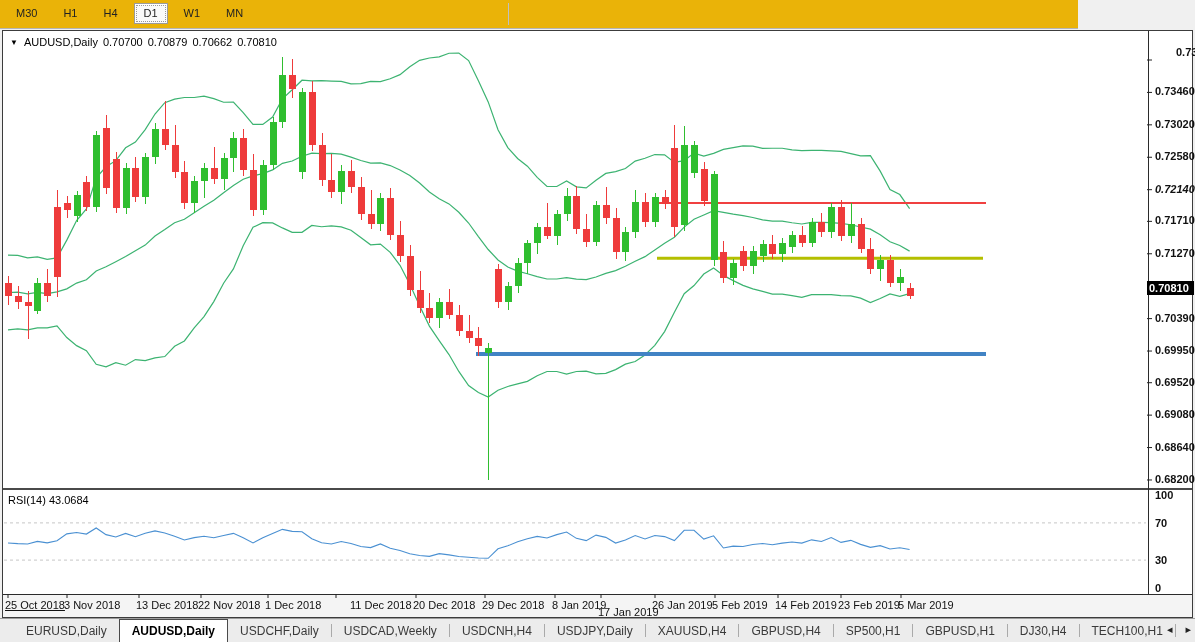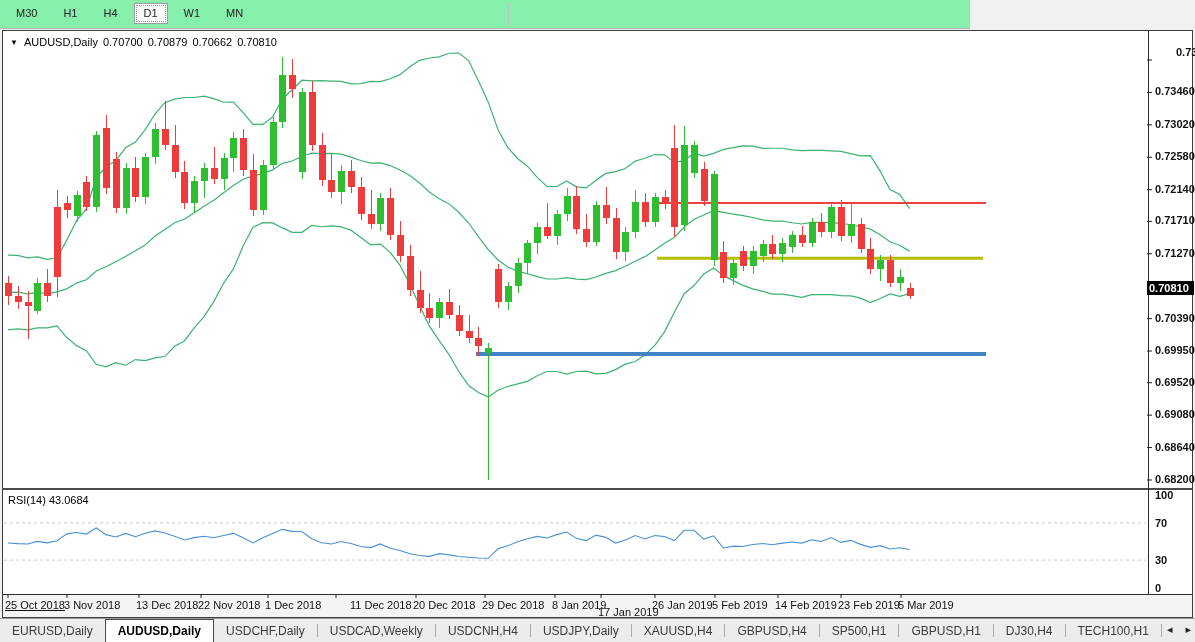--- a/index.html
+++ b/index.html
@@ -1,19 +1,19 @@
 <!DOCTYPE html>
 <html><head>
 <meta charset="utf-8">
 <style>
   * { margin:0; padding:0; box-sizing:border-box; }
   html,body { width:1195px; height:642px; font-family:"Liberation Sans", sans-serif; background:#f0f0f0; overflow:hidden; position:relative; }
 
   
-  #toolbar { position:absolute; left:0; top:0; width:970px; height:29px; background:#86efac; border-bottom:1px solid #b5b5b5; }
+  #toolbar { position:absolute; left:0; top:0; width:1078px; height:29px; background:#eab308; border-bottom:1px solid #b5b5b5; }
   .tf-btn { position:relative; display:inline-block; margin:3px 0 0 6px; padding:3px 9px 4px 9px; font-size:11px; color:#222; border:1px solid transparent; cursor:default; }
   .tf-btn.active { background:#fafafa; border:1px solid #9a9a9a; box-shadow:inset 1px 1px 0 #fff; outline:1px dotted #999; outline-offset:-3px; }
   .tf-sep { position:absolute; left:508px; top:3px; width:1px; height:22px; background:#c0c0c0; }
 
   
   #chart-window { position:absolute; left:2px; top:30px; width:1191px; height:588px; background:#fff; border:1px solid #3c3c3c; }
   #main-pane   { position:absolute; left:0; top:0; width:1189px; height:457px; background:#fff; }
   #pane-sep    { position:absolute; left:0; top:457px; width:1189px; height:2px; background:#4a4a4a; cursor:row-resize; }
   #rsi-pane    { position:absolute; left:0; top:459px; width:1189px; height:104px; background:#fff; }
   #axis-vline  { position:absolute; left:1145px; top:0; width:1px; height:564px; background:#2b2b2b; }
@@ -28,21 +28,21 @@
   #chart-title .tri { font-size:8px; vertical-align:1px; margin-right:6px; }
   #chart-title .num { margin-left:5px; }
   .price-lbl { font-size:11px; font-weight:700; color:#111; }
   .date-lbl  { font-size:11px; color:#111; }
   .rsi-lbl   { font-size:11px; font-weight:700; color:#111; }
   #rsi-name { left:8px; top:494px; font-size:11px; color:#000; }
   #price-marker { left:1147px; width:47px; height:14px; background:#000; color:#fff; font-size:11px; font-weight:700; text-align:left; padding-left:2px; line-height:14px; }
 
   
   #tabbar { position:absolute; left:0; top:618px; width:1195px; height:24px; background:#ececec; border-top:1px solid #9b9b9b; }
-  #tabs { position:absolute; left:0; top:0; height:24px; }
+  #tabs { position:absolute; left:14px; top:0; height:24px; }
   .tab { display:inline-block; height:22px; margin-top:1px; line-height:21px; padding:0 12px; font-size:12px; color:#3a3a3a; cursor:default; }
   .tab.active { background:#fff; border:1px solid #4a4a4a; border-bottom:1px solid #fff; font-weight:700; color:#000; margin-top:0; height:24px; line-height:23px; }
   .tab-sep { display:inline-block; width:1px; height:13px; background:#aaa; vertical-align:-2px; }
   .scroll-arrows { position:absolute; right:4px; top:4px; font-size:11px; color:#222; }
   .scroll-arrows span { margin-left:10px; cursor:default; }
 </style>
 </head>
 <body>
 
 <div id="toolbar">
@@ -299,21 +299,21 @@
 <div class="ovl" id="chart-title">
   <span class="tri">▼</span><span>AUDUSD,Daily</span><span class="num">0.70700</span><span class="num">0.70879</span><span class="num">0.70662</span><span class="num">0.70810</span>
 </div>
 <div class="ovl" id="rsi-name">RSI(14) 43.0684</div>
 <div class="ovl" id="price-marker" style="top: 280.671px;">0.70810</div>
 <div id="price-labels">
     <div class="ovl price-lbl" style="left: 1155px; top: 46px; margin-left: 21px;">0.73900</div>
     <div class="ovl price-lbl" style="left: 1155px; top: 85.4192px;">0.73460</div>
     <div class="ovl price-lbl" style="left: 1155px; top: 117.838px;">0.73020</div>
     <div class="ovl price-lbl" style="left: 1155px; top: 150.258px;">0.72580</div>
-    <div class="ovl price-lbl" style="left: 1155px; top: 182.677px;">0.72140</div>
+    <div class="ovl price-lbl" style="left: 1155px; top: 182.677px; font-style: italic;">0.72140</div>
     <div class="ovl price-lbl" style="left: 1155px; top: 214.359px;">0.71710</div>
     <div class="ovl price-lbl" style="left: 1155px; top: 246.778px;">0.71270</div>
     <div class="ovl price-lbl" style="left: 1155px; top: 311.617px;">0.70390</div>
     <div class="ovl price-lbl" style="left: 1155px; top: 344.036px;">0.69950</div>
     <div class="ovl price-lbl" style="left: 1155px; top: 375.718px;">0.69520</div>
     <div class="ovl price-lbl" style="left: 1155px; top: 408.138px;">0.69080</div>
     <div class="ovl price-lbl" style="left: 1155px; top: 440.557px;">0.68640</div>
     <div class="ovl price-lbl" style="left: 1155px; top: 472.976px;">0.68200</div>
   </div>
 <div id="date-labels">

